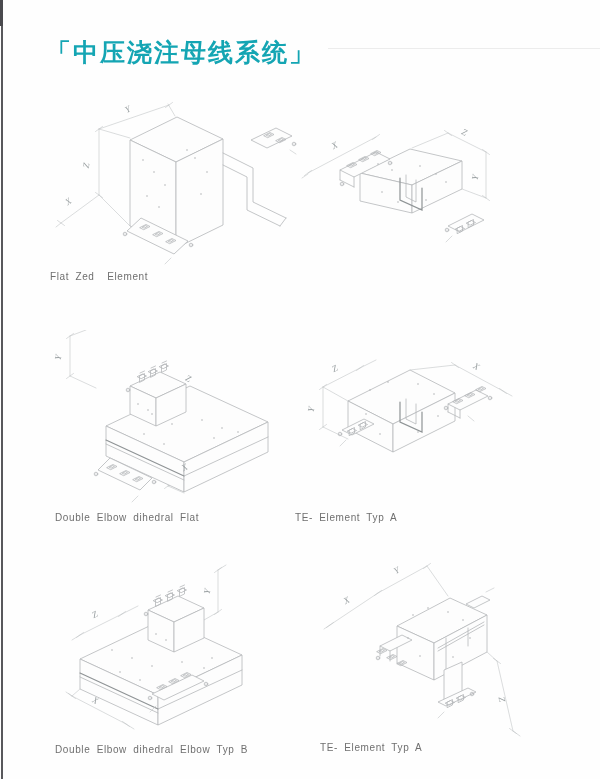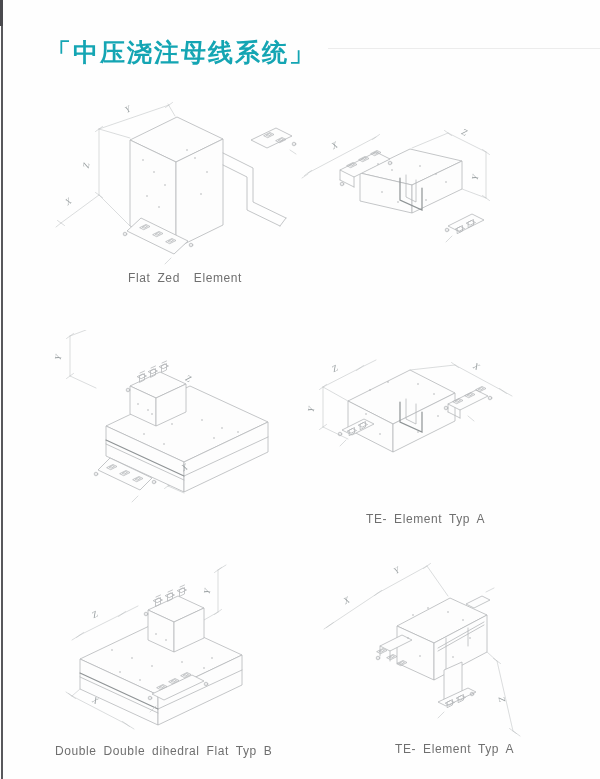--- a/index.html
+++ b/index.html
@@ -5,22 +5,22 @@
   html,body{margin:0;padding:0;background:#ffffff;}
   .page{position:relative;width:600px;height:779px;background:#fefefe;overflow:hidden;
         font-family:"Liberation Sans", sans-serif;padding-left:20px;}
   .edge-line{position:absolute;left:1px;top:0;width:2px;height:779px;background:#58585c;}
   .edge-mark{position:absolute;left:0;top:0;width:3px;height:26px;background:#4a4a4e;}
   .title{position:absolute;left:46px;top:36px;margin:0;font-size:25px;font-weight:bold;
          letter-spacing:2px;color:#14a5b3;white-space:nowrap;}
   .title-rule{position:absolute;left:328px;top:48px;width:272px;height:1px;background:#ececec;}
   .fig{position:absolute;margin:0;padding:0;}
   .fig svg{display:block;width:100%;height:100%;}
-  .caption{position:absolute;font-size:12px;color:#6f6f6f;letter-spacing:.6px;word-spacing:3px;
-           text-align:right;white-space:pre;}
+  .caption{position:absolute;font-size:10px;color:#6f6f6f;letter-spacing:.6px;word-spacing:3px;
+           text-align:left;white-space:pre;}
   
   .s1{fill:none;stroke:#b5b8ba;stroke-width:.8;stroke-linejoin:round;stroke-linecap:round;}
   .s0{fill:none;stroke:#c3c6c8;stroke-width:.6;stroke-linecap:round;}
   .s2{fill:none;stroke:#8f9496;stroke-width:1.2;stroke-linecap:round;}
   .f{fill:#fdfdfd;stroke:#b5b8ba;stroke-width:.8;stroke-linejoin:round;}
   .dot{fill:#b2b5b7;stroke:none;}
   .dotf{fill:#9da1a3;stroke:none;}
   .dim{font-family:"Liberation Serif", serif;font-style:italic;font-size:9px;fill:#9aa0a2;
        text-anchor:middle;}
   .hiddefs{position:absolute;width:0;height:0;overflow:hidden;}
@@ -187,20 +187,21 @@
         <circle class="dot" r=".8" cx="162" cy="108"></circle>
           <circle class="dot" r=".8" cx="186" cy="102"></circle>
         <circle class="dot" r=".8" cx="86" cy="74"></circle>
           <circle class="dot" r=".8" cx="96" cy="80"></circle>
       </g>
       <text class="dim" transform="translate(9,28) rotate(-78)">Y</text>
       <text class="dim" transform="translate(135,51) rotate(26)">Z</text>
       <text class="dim" transform="translate(134,140) rotate(-28)">X</text>
     </svg>
   </figure>
+  <div class="caption" style="left:55px;top:512px;width:200px">Double Elbow dihedral Flat</div>
 
   <figure class="fig" style="left:300px;top:340px;width:260px;height:134px">
     <svg viewBox="0 0 260 134">
       <g>
         <path class="s0" d="M48,61 L23,47 M60,28 L76,20 M23,87 L48,99 M110,30 L155,25 M203,51 L212,56"></path>
         <path class="s0" d="M23,47 L60,28 M23,47 L23,87 M155,25 L203,51"></path>
         <use href="#tkA" x="23" y="47"></use>
           <use href="#tkA" x="60" y="28"></use>
           <use href="#tkA" x="23" y="87"></use>
         <use href="#tkB" x="155" y="25"></use>
@@ -282,21 +283,21 @@
         <circle class="dot" r=".8" cx="88" cy="120"></circle>
           <circle class="dot" r=".8" cx="160" cy="98"></circle>
         <circle class="dot" r=".8" cx="104" cy="74"></circle>
           <circle class="dot" r=".8" cx="114" cy="80"></circle>
       </g>
       <text class="dim" transform="translate(44,57) rotate(-27)">Z</text>
       <text class="dim" transform="translate(158,32) rotate(-78)">Y</text>
       <text class="dim" transform="translate(42,143) rotate(27)">X</text>
     </svg>
   </figure>
-  <div class="caption" style="left:55px;top:744px;width:206px">Double Double dihedral Flat Typ B</div>
+  <div class="caption" style="left:55px;top:744px;width:206px">Double Elbow dihedral Elbow Typ B</div>
 
   <figure class="fig" style="left:298px;top:560px;width:262px;height:186px">
     <svg viewBox="0 0 262 186">
       <g>
         <path class="s0" d="M26,69 l6,-4 M129,6 L150,36 M189,92 L199,101 M215,171 L222,176"></path>
         <path class="s0" d="M32,65 L80,33 M80,33 L129,6 M199,101 L215,171"></path>
         <use href="#tkA" x="32" y="65"></use>
           <use href="#tkA" x="80" y="33"></use>
           <use href="#tkA" x="129" y="6"></use>
         <use href="#tkB" x="199" y="101"></use>

